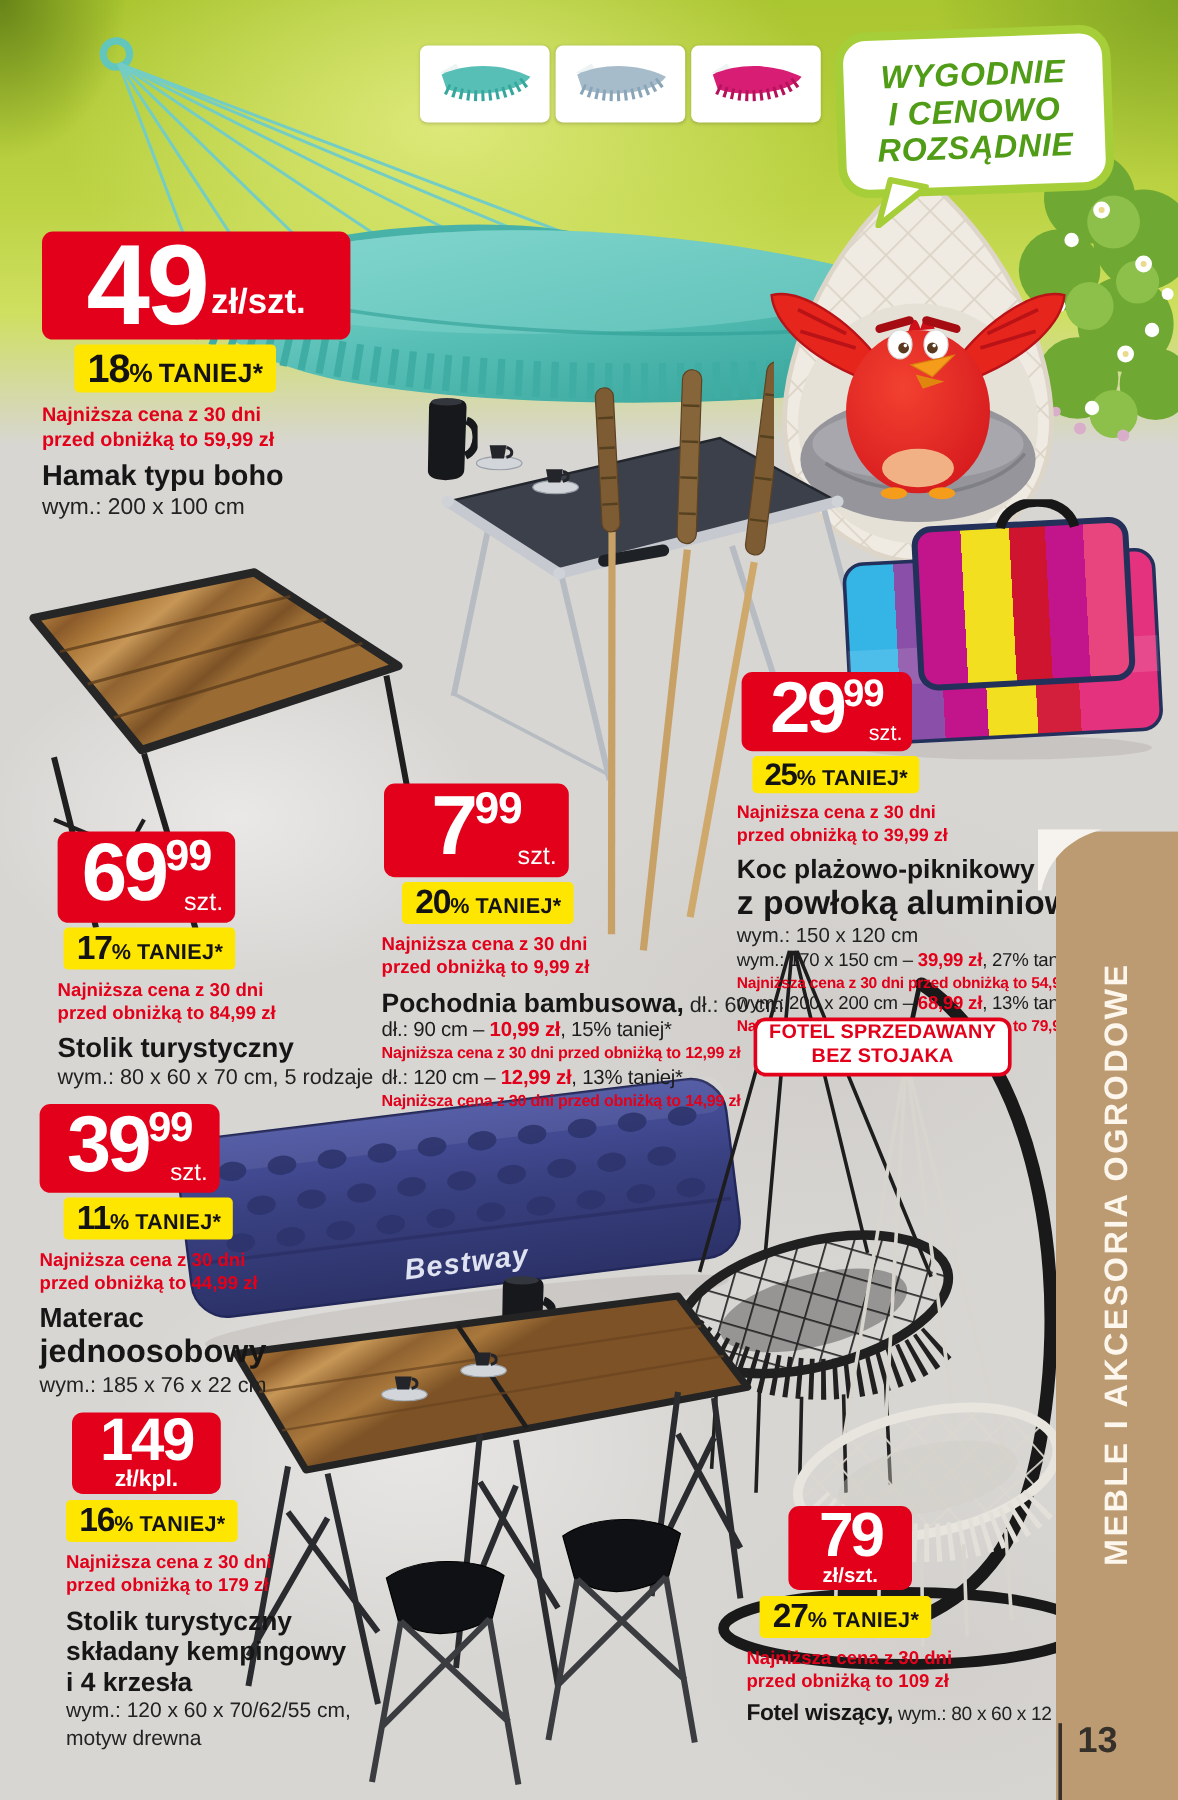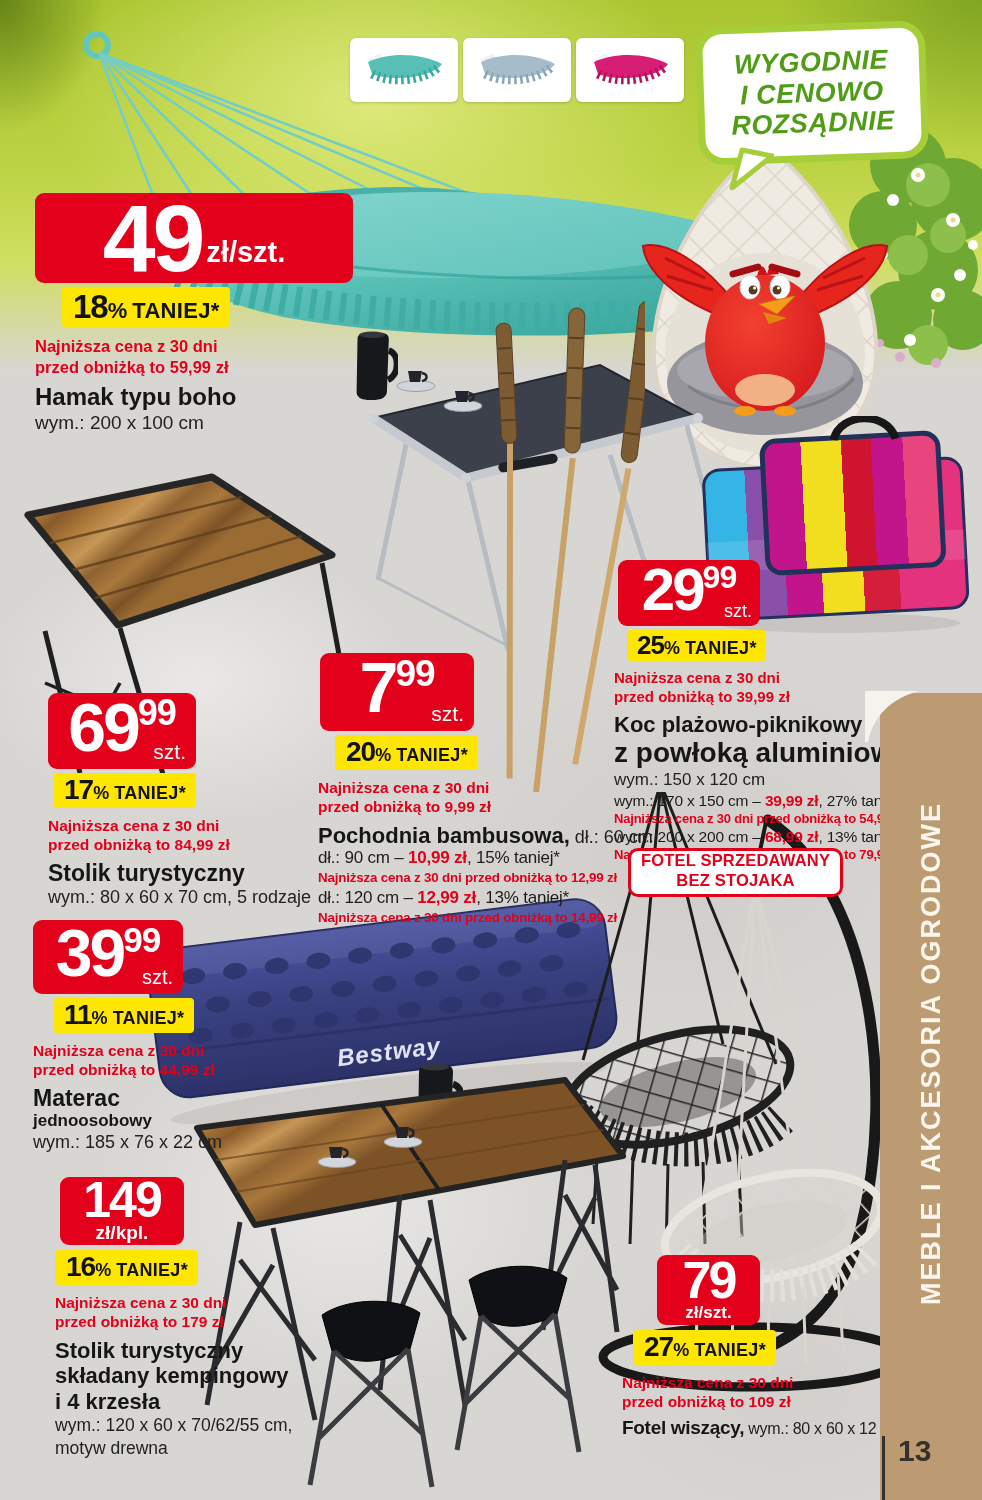--- a/index.html
+++ b/index.html
@@ -423,21 +423,21 @@
   <div class="bubble">
     <div>WYGODNIE</div>
     <div>I CENOWO</div>
     <div>ROZSĄDNIE</div>
   </div>
   <svg class="tail" width="46" height="44" viewBox="0 0 46 44">
     <path d="M4,42 L14,4 L44,10 Z" fill="#fff" stroke="#a6ce39" stroke-width="5" stroke-linejoin="round"></path>
   </svg>
 
   <div class="pinfo" style="left:35px;top:193px;width:280px">
-    <div class="pbox row" style="width:318px;height:90px;align-items:center;gap:4px">
+    <div class="pbox row" style="width:257px;height:90px;align-items:center;gap:4px">
       <span class="big" style="font-size:95px;line-height:84px">49</span>
       <span class="unit-inline" style="font-size:29px;margin-bottom:14px">zł/szt.</span>
     </div>
     <div class="ybadge" style="margin:4px 0 0 27px">
       <span class="dnum" style="font-size:33px">18</span>
         <span class="dpct" style="font-size:22px">%</span>
         <span class="dlabel" style="font-size:22px">TANIEJ*</span>
     </div>
     <div class="low" style="margin-top:9px;font-size:16.5px">
       <div>Najniższa cena z 30 dni</div>
@@ -523,21 +523,21 @@
     <div class="ybadge" style="margin:4px 0 0 20px">
       <span class="dnum">11</span>
         <span class="dpct">%</span>
         <span class="dlabel">TANIEJ*</span>
     </div>
     <div class="low" style="margin-top:8px">
       <div>Najniższa cena z 30 dni</div>
       <div>przed obniżką to 44,99 zł</div>
     </div>
     <div class="pname" style="margin-top:5px;font-size:23px">Materac</div>
-    <div class="pname" style="font-size:17px">jednoosobowy</div>
+    <div class="pname" style="font-size:27px">jednoosobowy</div>
     <div class="pdims">wym.: 185 x 76 x 22 cm</div>
   </div>
 
   <div class="pinfo" style="left:55px;top:1177px;width:260px">
     <div class="pbox" style="width:124px;height:68px;margin-left:5px;display:flex;flex-direction:column;align-items:center;justify-content:center">
       <span class="big" style="font-size:50px;line-height:44px;letter-spacing:-2px">149</span>
       <span class="unit-below" style="font-size:19px">zł/kpl.</span>
     </div>
     <div class="ybadge" style="margin:5px 0 0 0">
       <span class="dnum">16</span>

